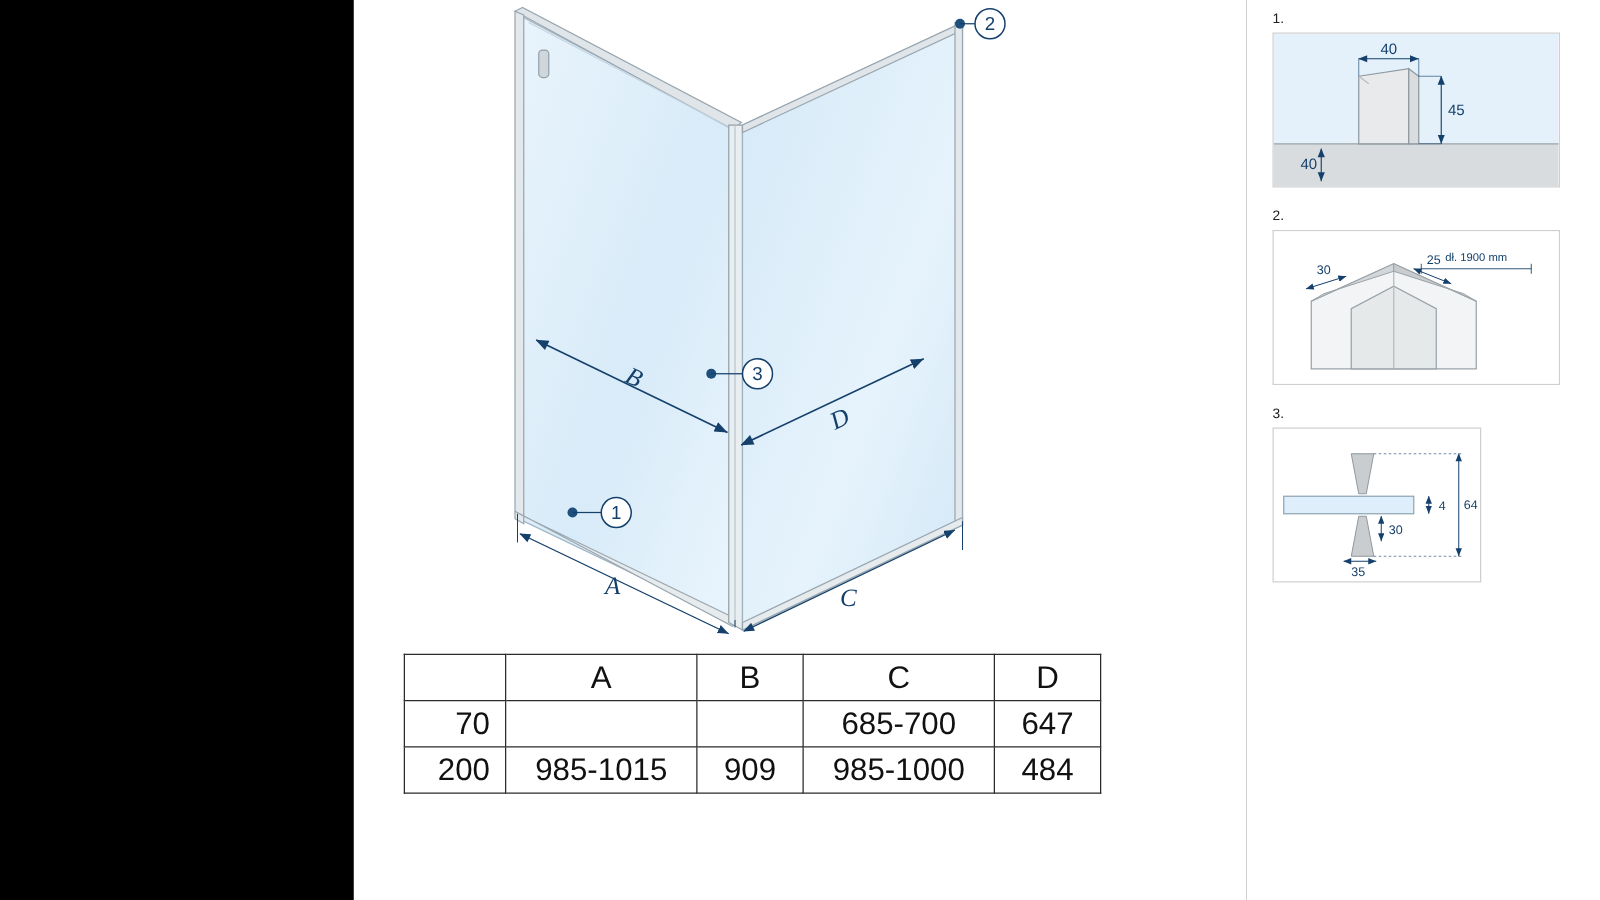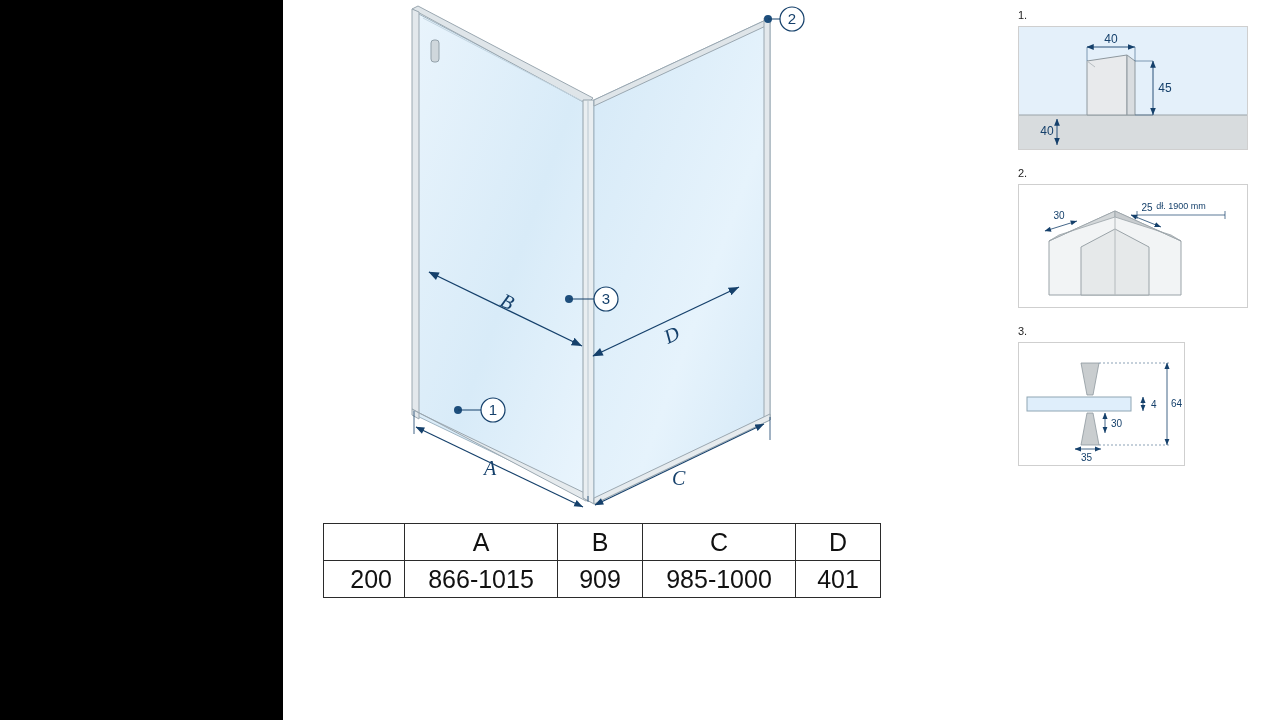--- a/index.html
+++ b/index.html
@@ -200,25 +200,32 @@
         <tr>
           <th class="corner"></th>
           <th class="c-a">A</th>
           <th class="c-b">B</th>
           <th class="c-c">C</th>
           <th class="c-d">D</th>
         </tr>
       </thead>
       <tbody>
         <tr>
+          <td class="rowlab">70</td>
+          <td></td>
+          <td></td>
+          <td>685-700</td>
+          <td>647</td>
+        </tr>
+        <tr>
           <td class="rowlab">200</td>
-          <td>866-1015</td>
+          <td>985-1015</td>
           <td>909</td>
           <td>985-1000</td>
-          <td>401</td>
+          <td>484</td>
         </tr>
       </tbody>
     </table>
   </div>
 
   <div id="right-panel">
 
     <div class="fig-label" id="fig1-label">1.</div>
     <div class="fig" id="fig1">
       <svg width="228" height="122" viewBox="0 0 228 122">

